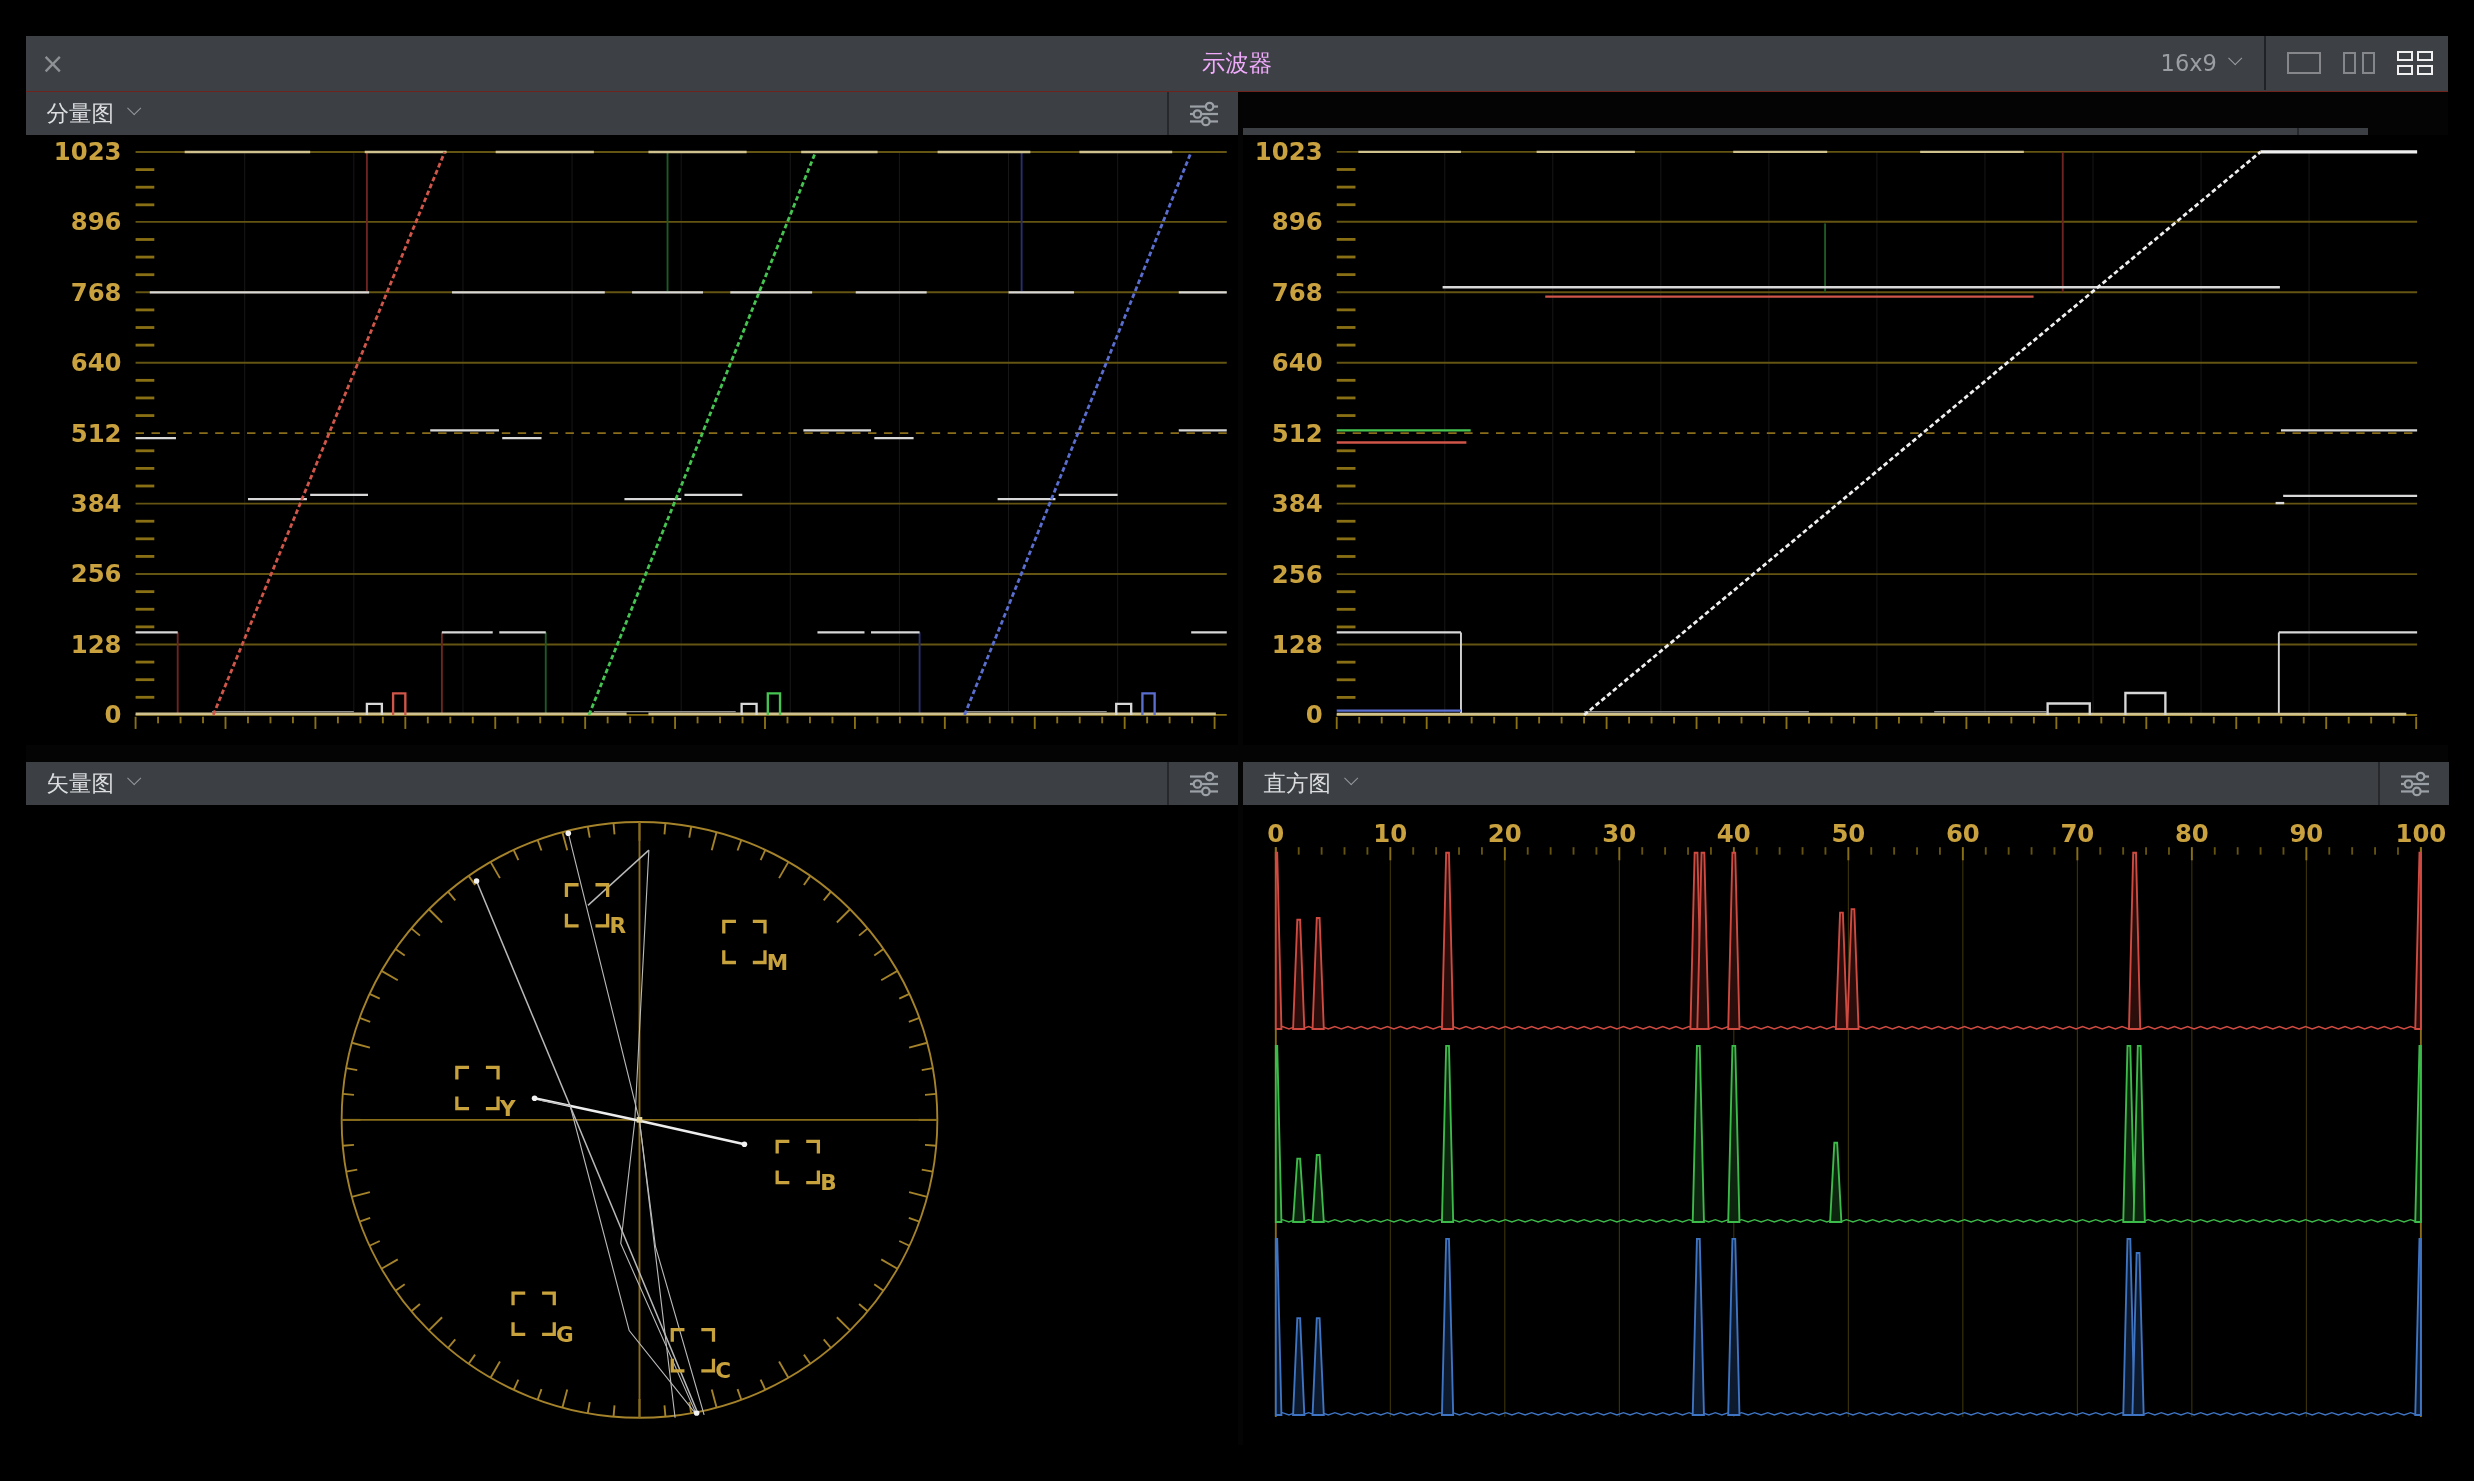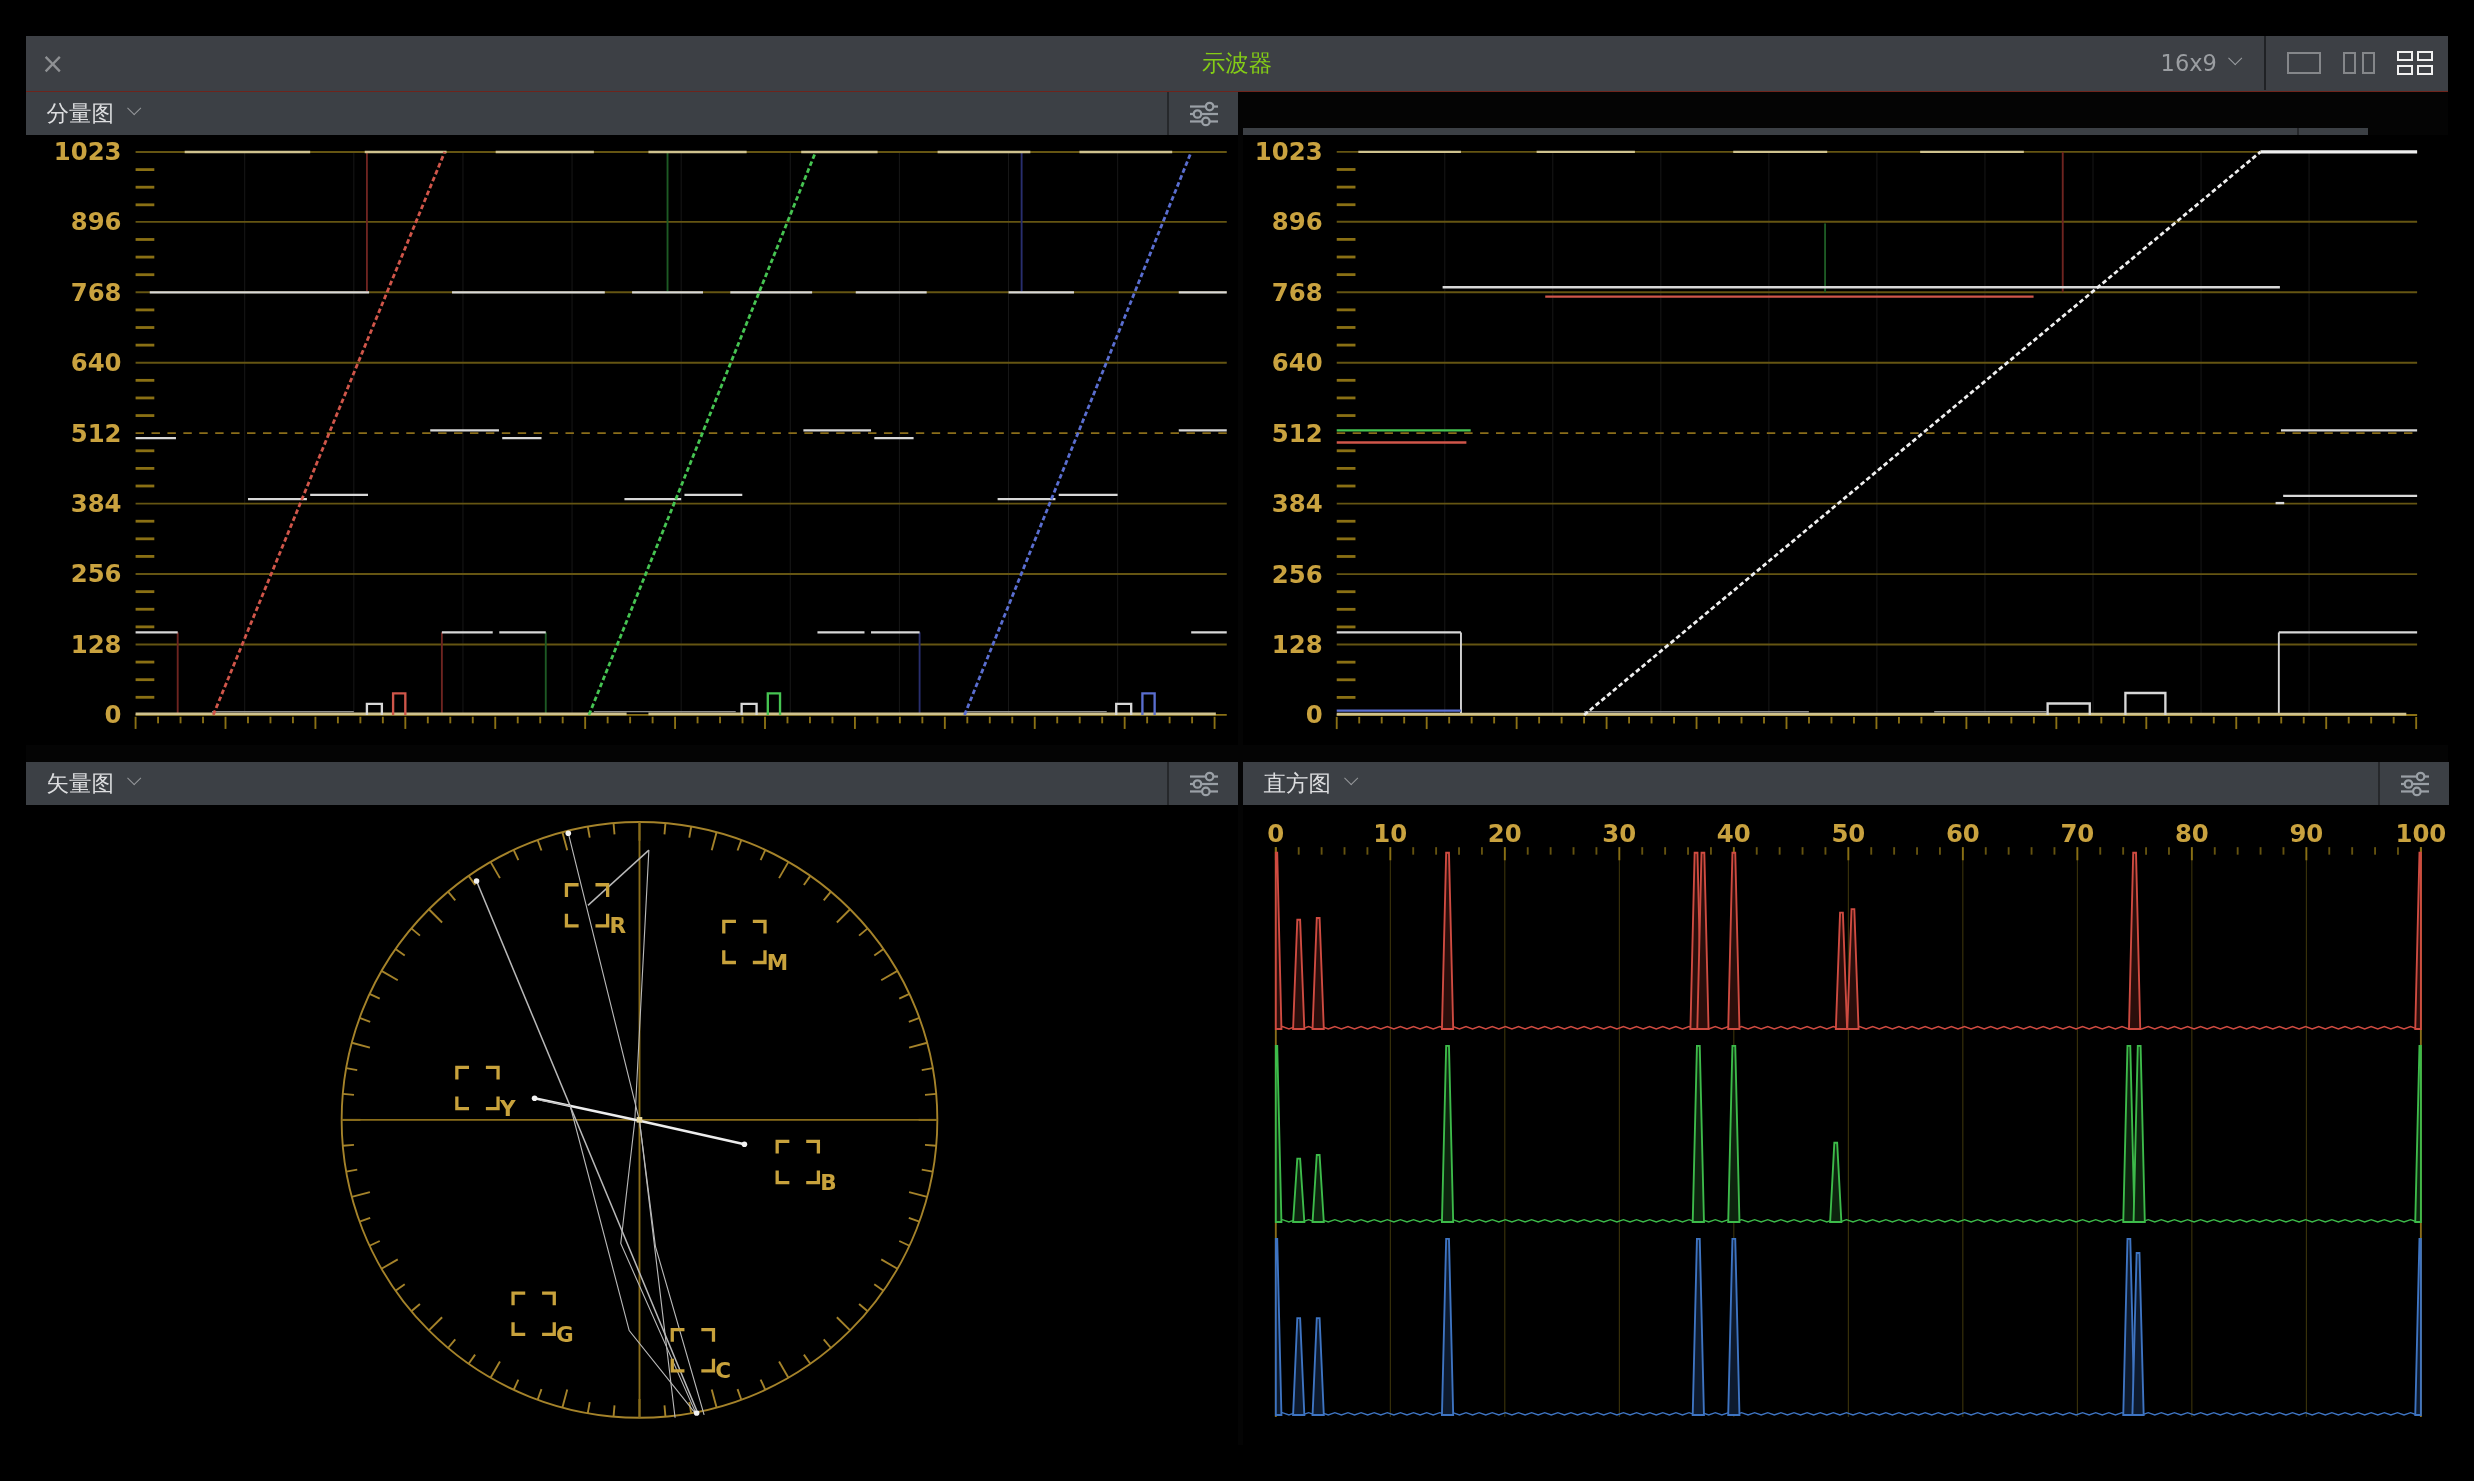--- a/index.html
+++ b/index.html
@@ -4,21 +4,21 @@
 <style>
   html,body{margin:0;padding:0;background:#000;}
   .stage{position:relative;width:2475px;height:1482px;background:#000;overflow:hidden;
          font-family:"DejaVu Sans","Liberation Sans",sans-serif;}
   .window{position:absolute;left:26px;top:36px;width:2422px;height:1409px;background:#040404;}
   .titlebar{position:absolute;left:0;top:0;width:100%;height:56px;background:#3d4045;
             border-bottom:1.9px solid #6e241c;box-sizing:border-box;}
   .close{position:absolute;left:15px;top:0;height:54px;display:flex;align-items:center;
          color:#8f9194;font-size:28px;cursor:default;}
   .title{position:absolute;left:50%;top:0;transform:translateX(-50%);height:54px;display:flex;
-         align-items:center;color:#84cc16;font-size:23.4px;}
+         align-items:center;color:#f0abfc;font-size:23.4px;}
   .tb-right{position:absolute;right:15px;top:0;height:54px;display:flex;}
   .aspect{display:flex;align-items:center;color:#9b9ea2;font-size:22.5px;margin-right:24px;}
   .chev{width:9.4px;height:9.4px;border-right:1.9px solid #9b9ea2;border-bottom:1.9px solid #9b9ea2;
         transform:rotate(45deg) translate(-1.9px,-1.9px);margin-left:13px;margin-bottom:3.7px;}
   .tb-sep{width:1.9px;height:54px;background:#202225;margin-right:20.6px;}
   .layouts{display:flex;align-items:center;gap:22.5px;}
   .lo-single{width:34px;height:22.5px;border:2.8px solid #85878a;box-sizing:border-box;}
   .lo-dual{display:flex;gap:5.6px;}
   .lo-dual i{display:block;width:13px;height:22.5px;border:2.8px solid #85878a;box-sizing:border-box;}
   .lo-quad{display:grid;grid-template-columns:16px 16px;grid-template-rows:10.3px 10.3px;gap:3.7px;}

